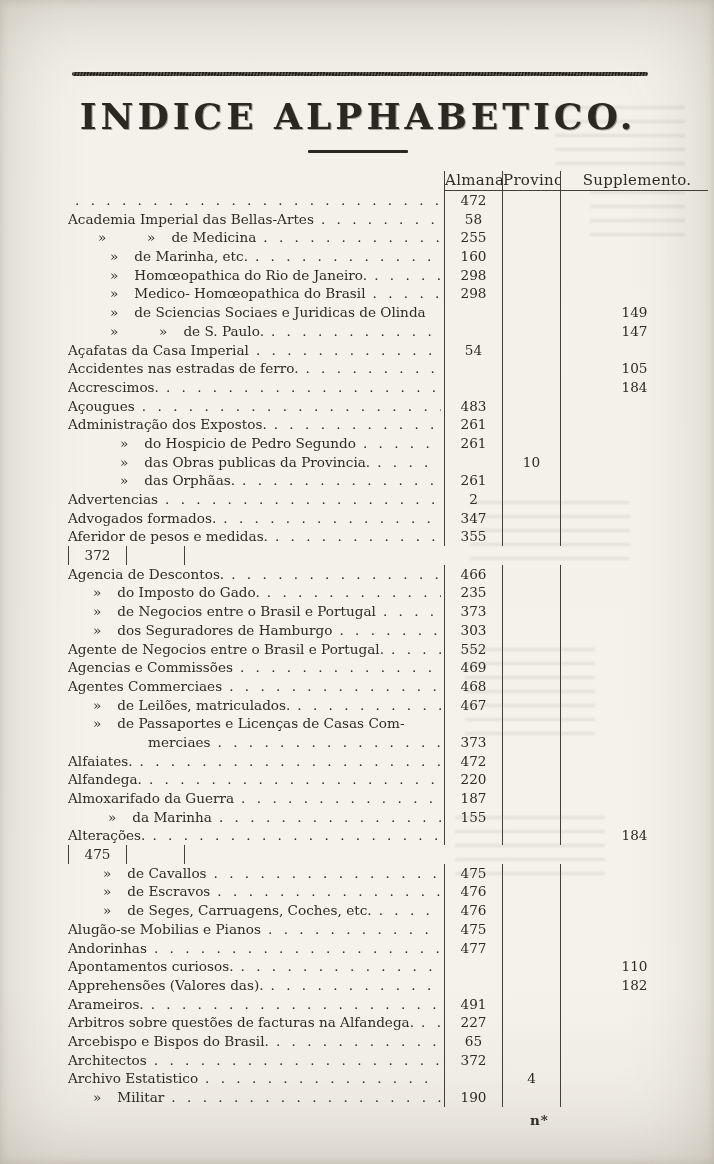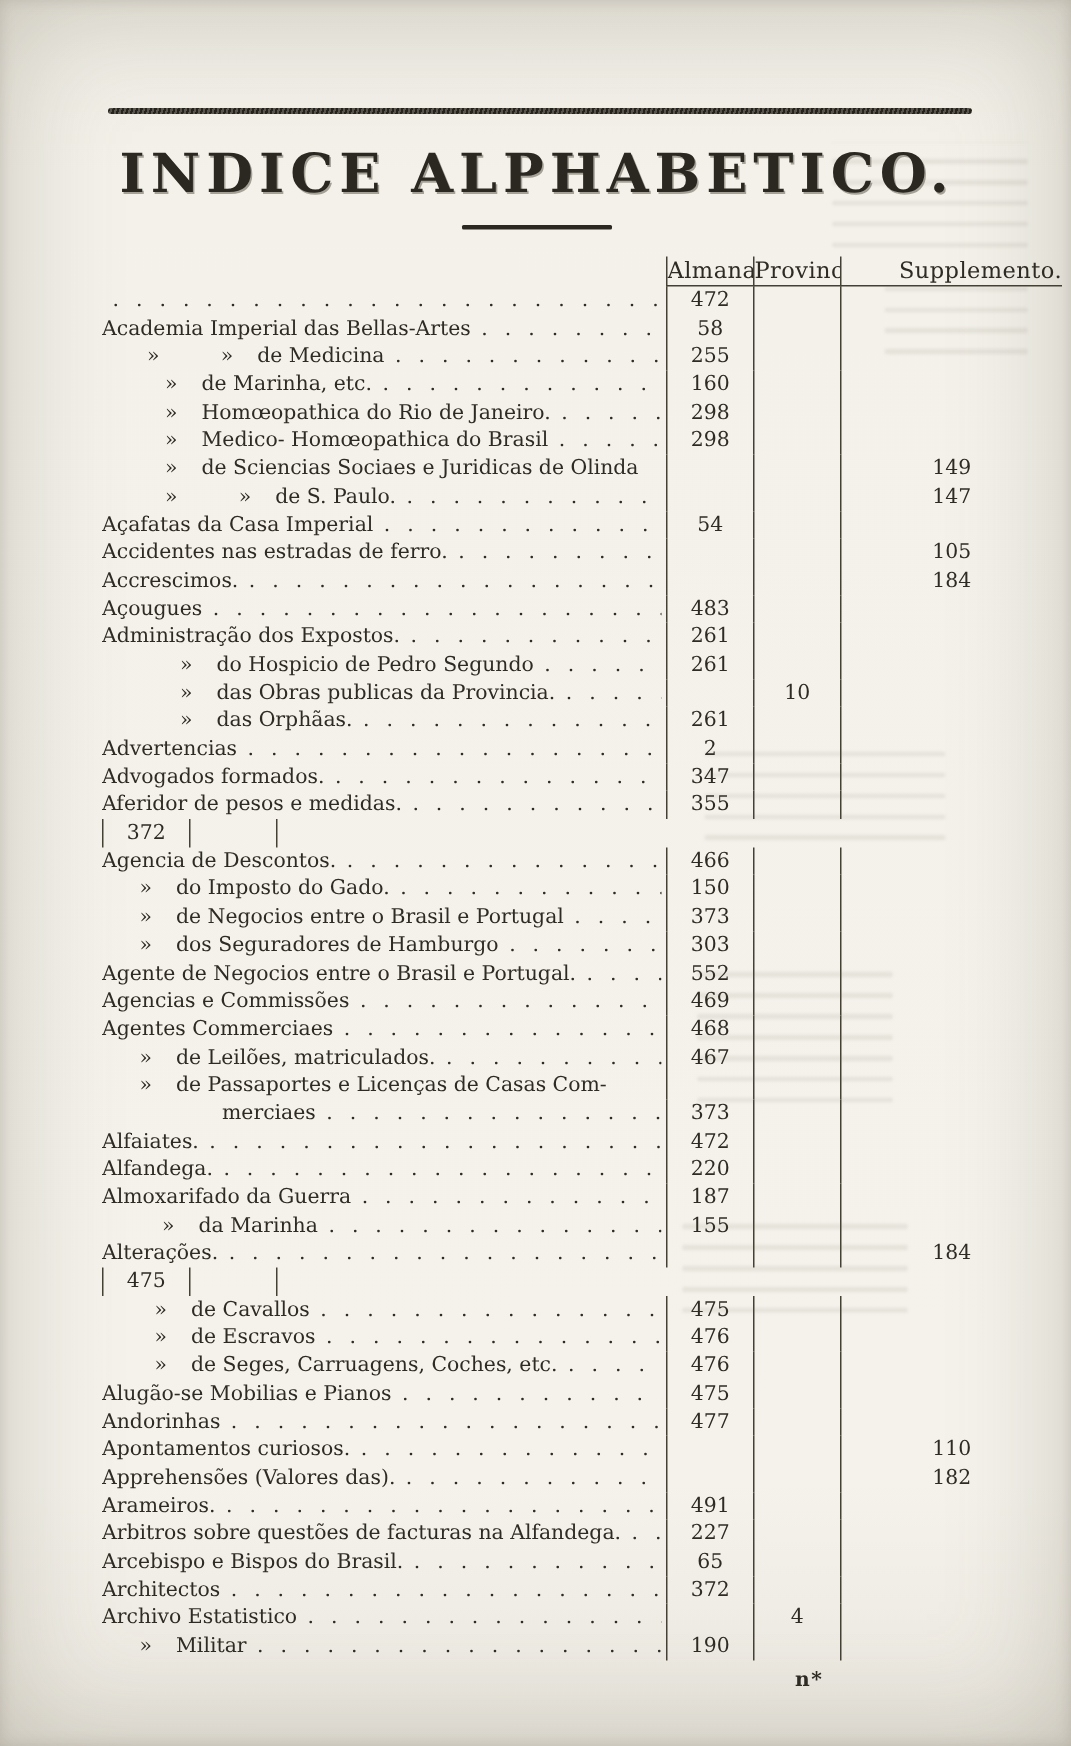--- a/index.html
+++ b/index.html
@@ -39,21 +39,21 @@
   }
   .table { margin-top: 18px; }
   .row { display: flex; height: 18.7px; line-height: 18.7px; font-size: 13.6px; }
   .cell.name { flex: 1; display: flex; overflow: hidden; padding-right: 3px; white-space: nowrap; }
   .num { border-left: 1px solid #454035; text-align: center; overflow: hidden; }
   .alm  { width: 58px; }
   .prov { width: 58px; }
   .supp { width: 148px; text-align: center; }
   .header { height: 20px; line-height: 19px; }
   .header .num { font-size: 15px; border-bottom: 1px solid #454035; letter-spacing: .3px; }
-  .header .supp { padding-left: 5px; text-align: right; }
+  .header .supp { padding-left: 5px; text-align: center; }
   .marker { white-space: pre; margin-right: 16px; }
   .txt { white-space: pre; }
   .dots { flex: 1; overflow: hidden; white-space: nowrap; margin-left: 7px; color: #2e2b24; }
   .dots::after { content: ". . . . . . . . . . . . . . . . . . . . . . . . . . . . . . . . . . . . . . . ."; letter-spacing: 3.5px; }
   .footer { margin-top: 5px; padding-left: 462px; font-size: 13.5px; font-weight: bold; letter-spacing: 1px; }
 </style>
 </head>
 <body>
 
 <div class="page">
@@ -301,21 +301,21 @@
     <div class="cell num prov"></div>
     <div class="cell num supp"></div>
   </div>
 
   <div class="row">
     <div class="cell name" style="padding-left: 25px;">
       <span class="marker">»</span>
       <span class="txt">do Imposto do Gado.</span>
       <span class="dots"></span>
     </div>
-    <div class="cell num alm">150</div>
+    <div class="cell num alm">235</div>
     <div class="cell num prov"></div>
     <div class="cell num supp"></div>
   </div>
 
   <div class="row">
     <div class="cell name" style="padding-left: 25px;">
       <span class="marker">»</span>
       <span class="txt">de Negocios entre o Brasil e Portugal</span>
       <span class="dots"></span>
     </div>

